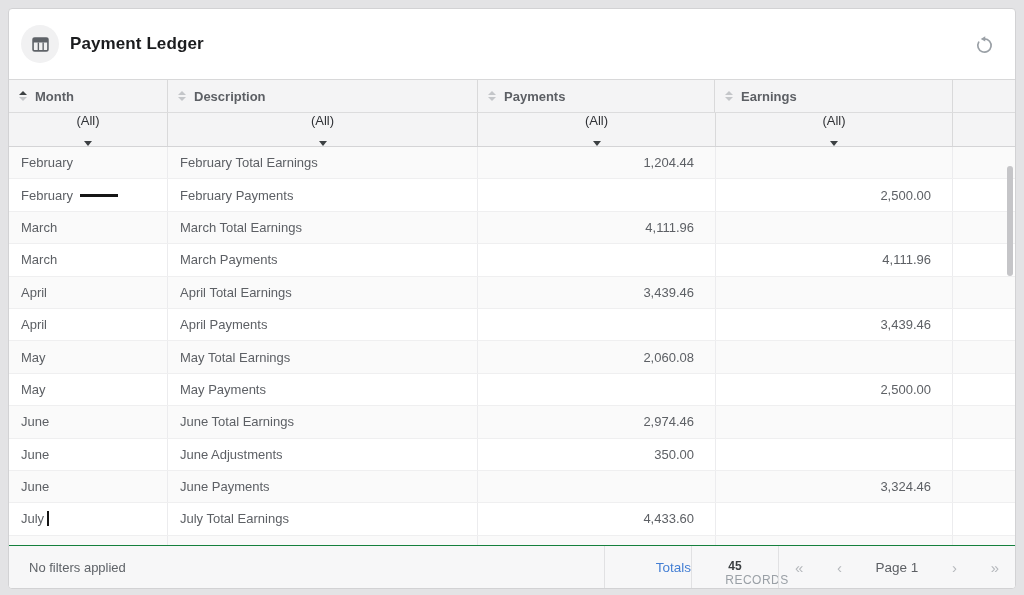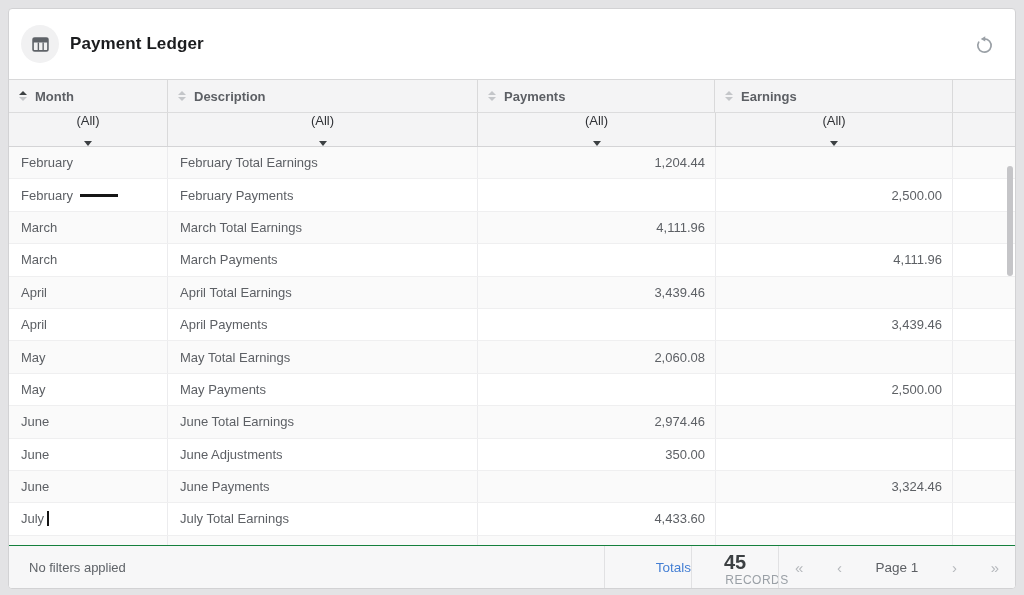--- a/index.html
+++ b/index.html
@@ -40,36 +40,36 @@
   .filter-value { font-size:13px; color:#303236; }
   .caret-down { width:0; height:0; border-left:4.5px solid transparent; border-right:4.5px solid transparent; border-top:5px solid #3c4043; }
 
   .fill-head { border-right:none; background:#f4f4f5; }
 
   
   .table-body { position:relative; flex:1 1 auto; overflow:hidden; background:#ffffff; }
   .row { display:flex; height:32.4px; align-items:stretch; background:#ffffff; border-bottom:1px solid #efeff0; }
   .row.striped { background:#fafafa; }
   .cell { display:flex; align-items:center; padding:0 12px; font-size:13px; color:#5d6065; border-right:1px solid #ececee; overflow:hidden; white-space:nowrap; }
-  .cell.num { justify-content:flex-end; padding-right:10px; }
+  .cell.num { justify-content:flex-end; padding-right:21px; }
   .cell.c-fill { border-right:none; }
 
   .mark-underline { display:inline-block; width:38px; height:3px; background:#151515; margin-left:7px; vertical-align:-2px; }
   .mark-cursor { display:inline-block; width:2px; height:15px; background:#151515; margin-left:3px; vertical-align:-3px; }
 
   .scroll-thumb { position:absolute; right:2px; top:19px; width:6px; height:110px; border-radius:3px; background:#c5c5c8; }
 
   
   .card-footer { height:43px; flex:0 0 43px; background:#f7f7f8; border-top:1px solid #15803d; display:flex; align-items:stretch; }
   .footer-status { flex:1 1 auto; display:flex; align-items:center; padding-left:20px; font-size:13px; color:#5f6368; }
   .footer-sec { border-left:1px solid #e1e1e3; display:flex; align-items:center; justify-content:flex-end; }
   .sec-totals { width:87px; cursor:pointer; }
   .totals-label { font-size:13.5px; }
   .sec-records { width:87px; flex-direction:column; line-height:1.15; }
-  .rec-count { font-size:20px; font-weight:700; color:#3c4043; }
+  .rec-count { font-size:12px; font-weight:700; color:#3c4043; }
   .rec-label { font-size:12px; color:#9aa0a6; letter-spacing:.5px;padding-left:44px; }
   .sec-pager { flex:0 0 237px; display:flex; align-items:center; justify-content:space-between; padding:0 16px; }
   .pg-btn { color:#b5b8bc; font-size:15px; cursor:pointer; user-select:none; }
   .pg-label { font-size:13.5px; color:#5c5f64; }
 </style>
 </head>
 <body>
 
 <div class="card">
 

